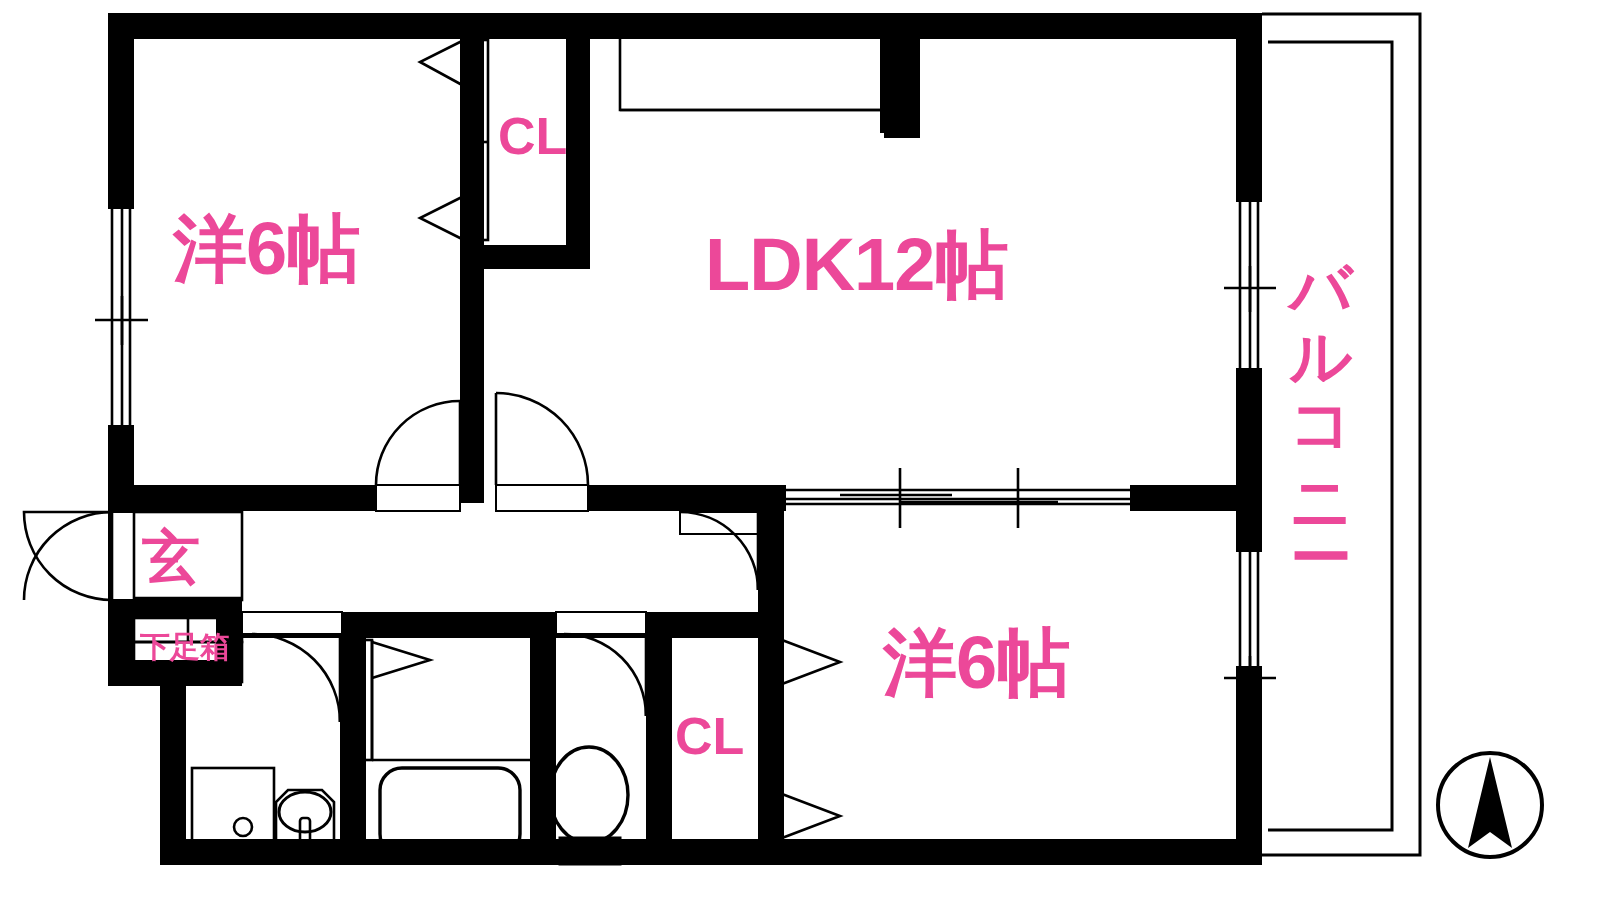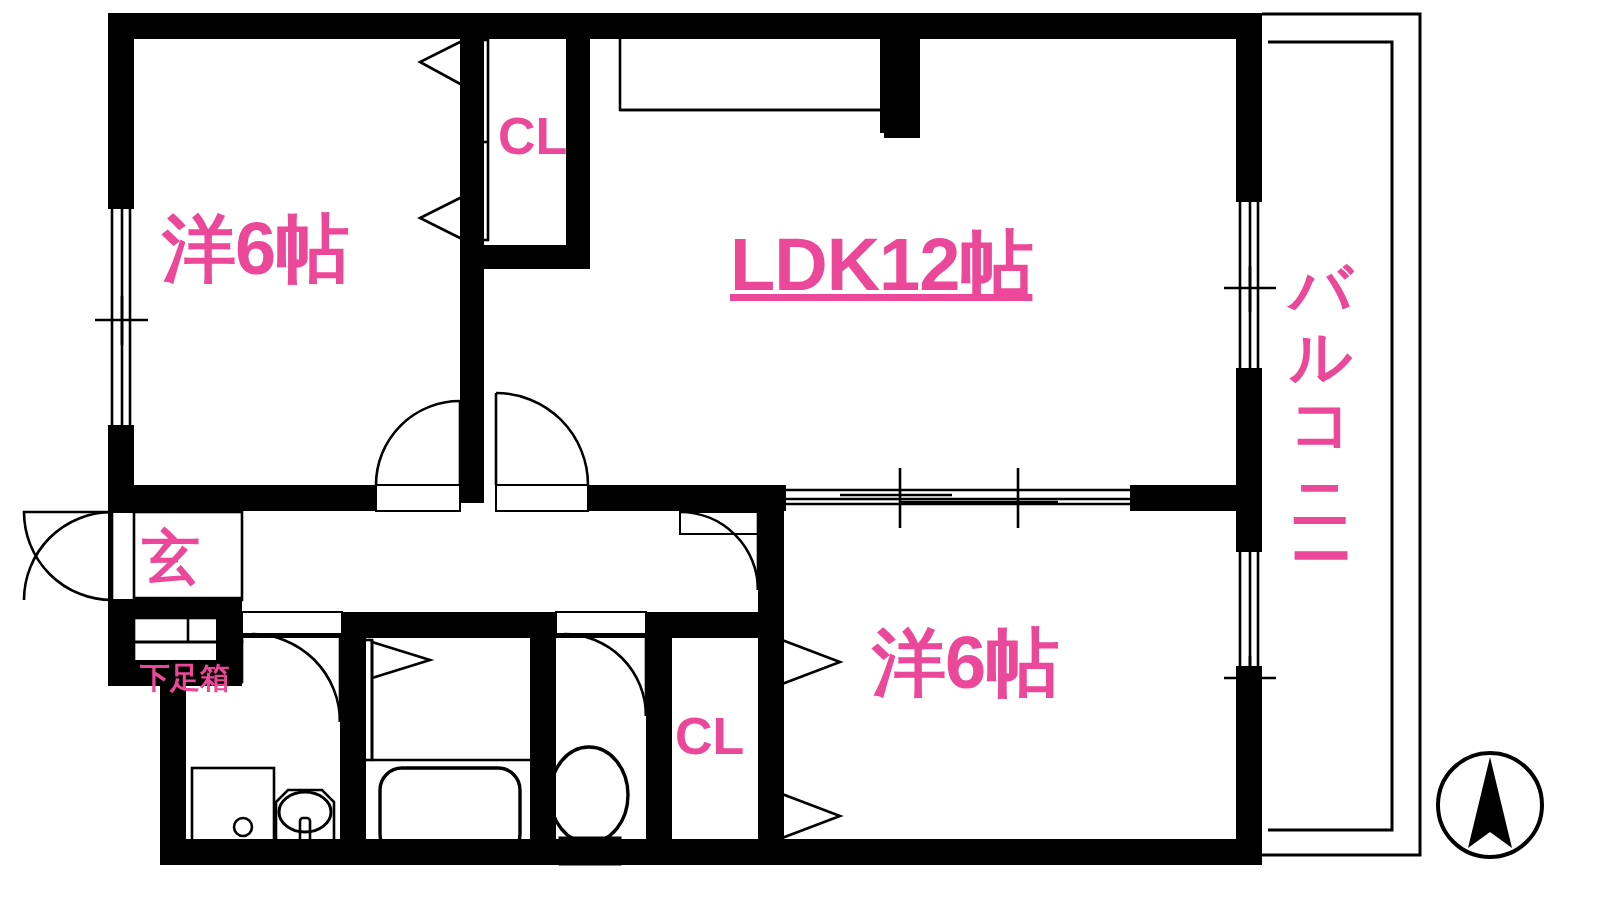--- a/index.html
+++ b/index.html
@@ -14,21 +14,21 @@
   #stage svg{position:absolute;left:0;top:0;}
   .lbl{
     position:absolute;
     color:#ec4899;
     font-family:"Liberation Sans","DejaVu Sans",sans-serif;
     font-weight:700;
     white-space:nowrap;
     line-height:1;
     user-select:none;
   }
-  .lbl-room{font-size:74px;letter-spacing:-1px;}
+  .lbl-room{font-size:74px;letter-spacing:-1px;margin-left:11px;}
   .lbl-cl{font-size:52px;letter-spacing:0px;}
   .lbl-gen{font-size:58px;}
   .lbl-box{font-size:30px;font-weight:600;}
   .lbl-vert{
     font-size:62px;
     writing-mode:vertical-rl;
     text-orientation:upright;
     letter-spacing:6px;
   }
 </style>
@@ -248,25 +248,25 @@
       <circle cx="1490" cy="805" r="52" fill="#fff" stroke="#000" stroke-width="4"></circle>
       <polygon points="1490,757 1512,848 1490,832 1468,848" fill="#000"></polygon>
     </g>
 
   </svg>
 
   <div class="lbl lbl-room" style="left:162px; top:212px;">洋6帖</div>
 
   <div class="lbl lbl-cl" style="left:498px; top:110px;">CL</div>
 
-  <div class="lbl lbl-room" style="left:730px; top:228px;text-decoration:underline;">LDK12帖</div>
+  <div class="lbl lbl-room" style="left:694px; top:228px;">LDK12帖</div>
 
   <div class="lbl lbl-vert" style="left:1290px; top:218px;">バルコニー</div>
 
   <div class="lbl lbl-gen" style="left:142px; top:528px;">玄</div>
 
-  <div class="lbl lbl-box" style="left:140px; top:632px;margin-top:31px;">下足箱</div>
+  <div class="lbl lbl-box" style="left:140px; top:632px;">下足箱</div>
 
   <div class="lbl lbl-cl" style="left:675px; top:710px;">CL</div>
 
   <div class="lbl lbl-room" style="left:872px; top:626px;">洋6帖</div>
 
 </div>
 
 </body></html>

